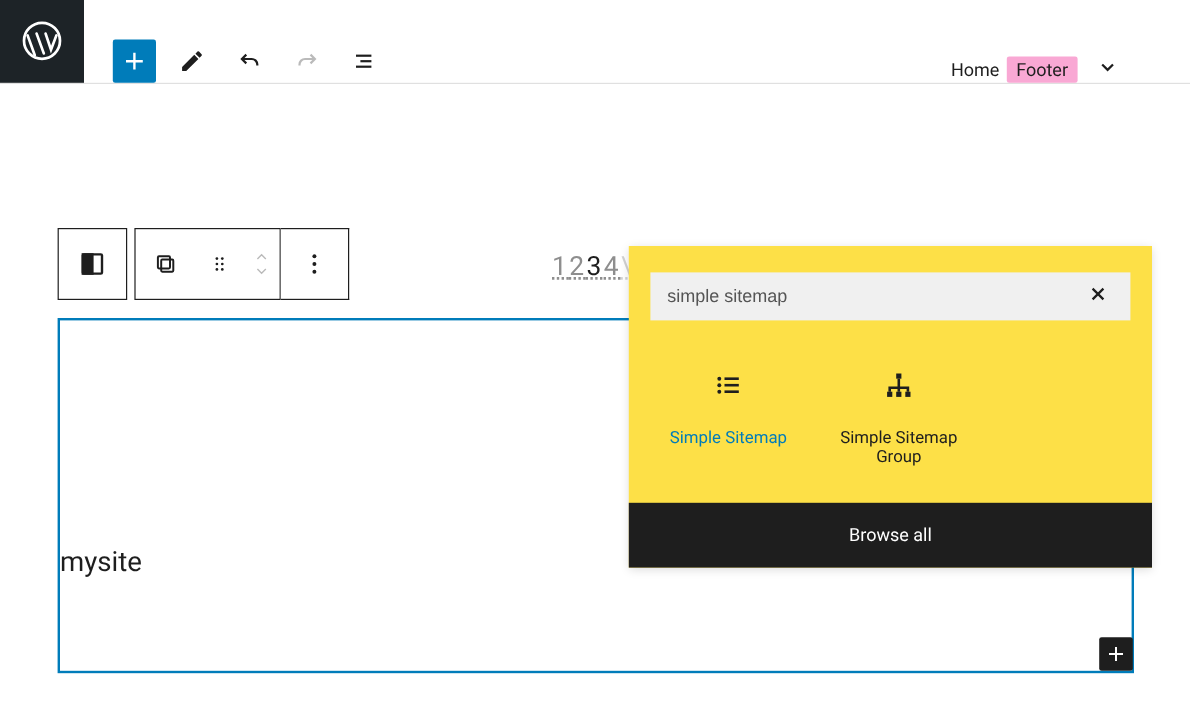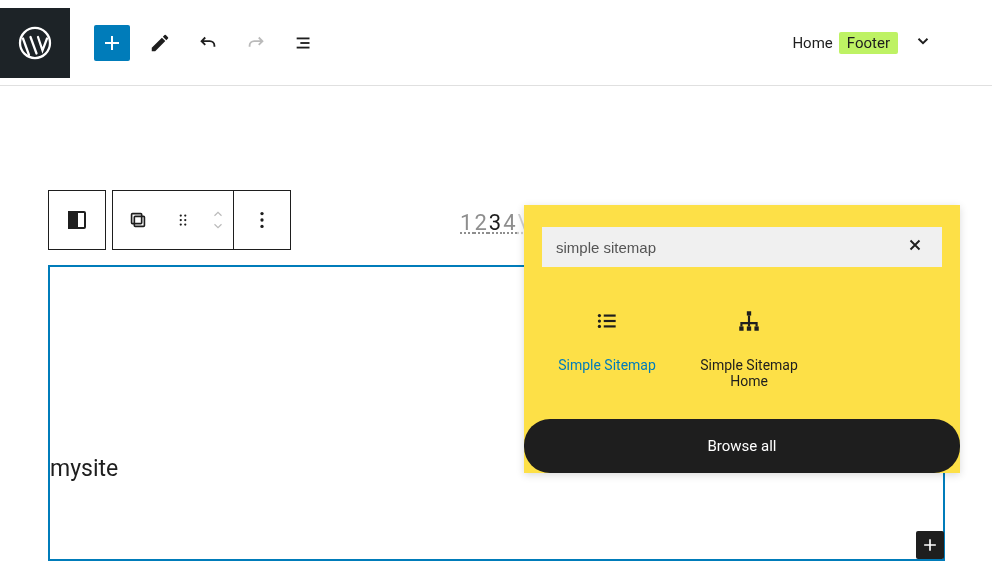--- a/index.html
+++ b/index.html
@@ -1,29 +1,29 @@
 <!DOCTYPE html>
 <html><head>
   <meta charset="utf-8">
   <style>
     * { box-sizing: border-box; margin: 0; padding: 0; }
     body { font-family: -apple-system, BlinkMacSystemFont, "Segoe UI", Roboto, sans-serif; background: #fff; color: #1e1e1e; width: 992px; height: 587px; overflow: hidden; position: relative; }
     
-    .top-bar { display: flex; align-items: center; height: 86px; border-bottom: 1px solid #e0e0e0; }
+    .top-bar { display: flex; align-items: flex-end; height: 70px; border-bottom: 1px solid #e0e0e0; }
     .wp-logo { width: 70px; height: 70px; background: #1d2327; display: flex; align-items: center; justify-content: center; color: #fff; }
     .wp-logo svg { width: 36px; height: 36px; }
     
     .toolbar-left { display: flex; align-items: center; gap: 12px; padding-left: 24px; }
     .add-btn { width: 36px; height: 36px; background: #007cba; display: flex; align-items: center; justify-content: center; border-radius: 2px; cursor: pointer; }
     .add-btn svg { width: 24px; height: 24px; fill: #fff; }
     .tool-btn { width: 36px; height: 36px; display: flex; align-items: center; justify-content: center; cursor: pointer; }
     .tool-btn.disabled { opacity: 0.3; cursor: default; }
     
     .breadcrumb { margin-left: auto; padding-right: 60px; display: flex; align-items: center; gap: 6px; font-size: 15px; }
-    .breadcrumb .current { background: #bef264; padding: 2px 8px; border-radius: 2px; }
+    .breadcrumb .current { background: #f9a8d4; padding: 2px 8px; border-radius: 2px; }
     .breadcrumb .chevron { margin-left: 10px; }
     
     .block-toolbar { position: absolute; top: 190px; left: 48px; display: flex; }
     .tb-group { border: 1px solid #1e1e1e; background: #fff; display: flex; align-items: center; height: 60px; }
     .tb-btn { width: 56px; height: 58px; display: flex; align-items: center; justify-content: center; cursor: pointer; }
     .tb-narrow { width: 40px; display:flex; align-items:center; justify-content:center; }
     .move-arrows { display: flex; flex-direction: column; gap: 2px; opacity: 0.3; padding: 0 8px; }
     
     .page-numbers { position: absolute; top: 210px; left: 460px; font-size: 22px; color: #8e8e8e; letter-spacing: 2px; text-decoration: underline dotted; }
     .page-numbers .active { color: #1e1e1e; }
@@ -38,21 +38,21 @@
     .search-row { margin: 22px 18px 14px 18px; background: #f0f0f0; display: flex; align-items: center; padding: 10px 14px; height: 40px; }
     .search-row input { flex: 1; border: none; background: transparent; font-size: 15px; outline: none; color: #555; }
     .close-x { cursor: pointer; padding: 4px; }
     
     .blocks-grid { display: flex; padding: 20px 18px 30px 18px; gap: 12px; }
     .block-item { width: 130px; text-align: center; cursor: pointer; }
     .block-icon { height: 40px; display: flex; align-items: center; justify-content: center; margin-bottom: 16px; }
     .block-label { font-size: 14px; color: #1e1e1e; }
     .block-label.highlight { color: #007cba; }
     
-    .browse-all { background: #1e1e1e; color: #fff; text-align: center; padding: 18px; font-size: 15px; cursor: pointer; border-radius: 26px; }
+    .browse-all { background: #1e1e1e; color: #fff; text-align: center; padding: 18px; font-size: 15px; cursor: pointer; }
   </style>
 </head>
 <body>
 
 <div class="top-bar">
   <div class="wp-logo">
     <svg viewBox="0 0 24 24" fill="none" stroke="#fff" stroke-width="1.5">
         <circle cx="12" cy="12" r="10"></circle>
         <path d="M4 9l4 11M9 8l4 11M14 8l3 9l3-8" stroke-linecap="round"></path>
       </svg>
@@ -182,17 +182,17 @@
     <div class="block-item">
       <div class="block-icon">
         <svg width="26" height="26" viewBox="0 0 24 24" fill="#1e1e1e">
             <rect x="10" y="3" width="4" height="4"></rect>
             <rect x="3" y="17" width="4" height="4"></rect>
             <rect x="10" y="17" width="4" height="4"></rect>
             <rect x="17" y="17" width="4" height="4"></rect>
             <path d="M12 7v5M5 17v-3h14v3M12 12v5" stroke="#1e1e1e" stroke-width="2" fill="none"></path>
           </svg>
       </div>
-      <div class="block-label">Simple Sitemap Home</div>
+      <div class="block-label">Simple Sitemap Group</div>
     </div>
   </div>
   <div class="browse-all">Browse all</div>
 </div>
 
 </body></html>

